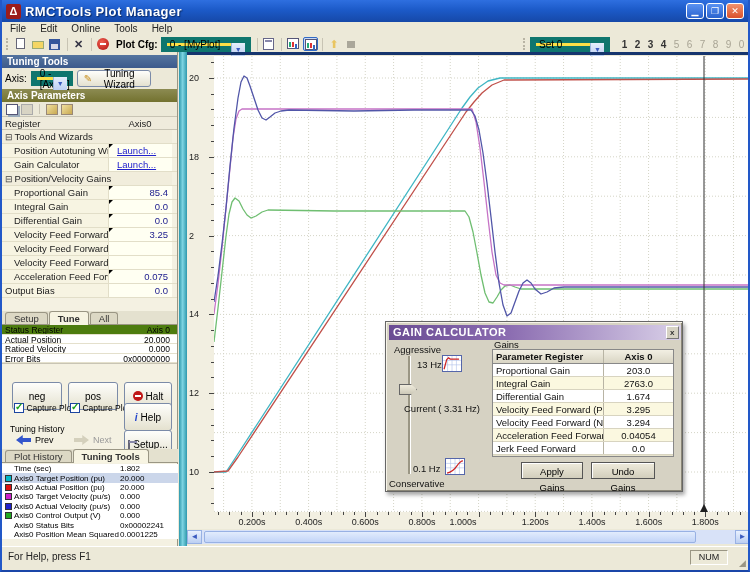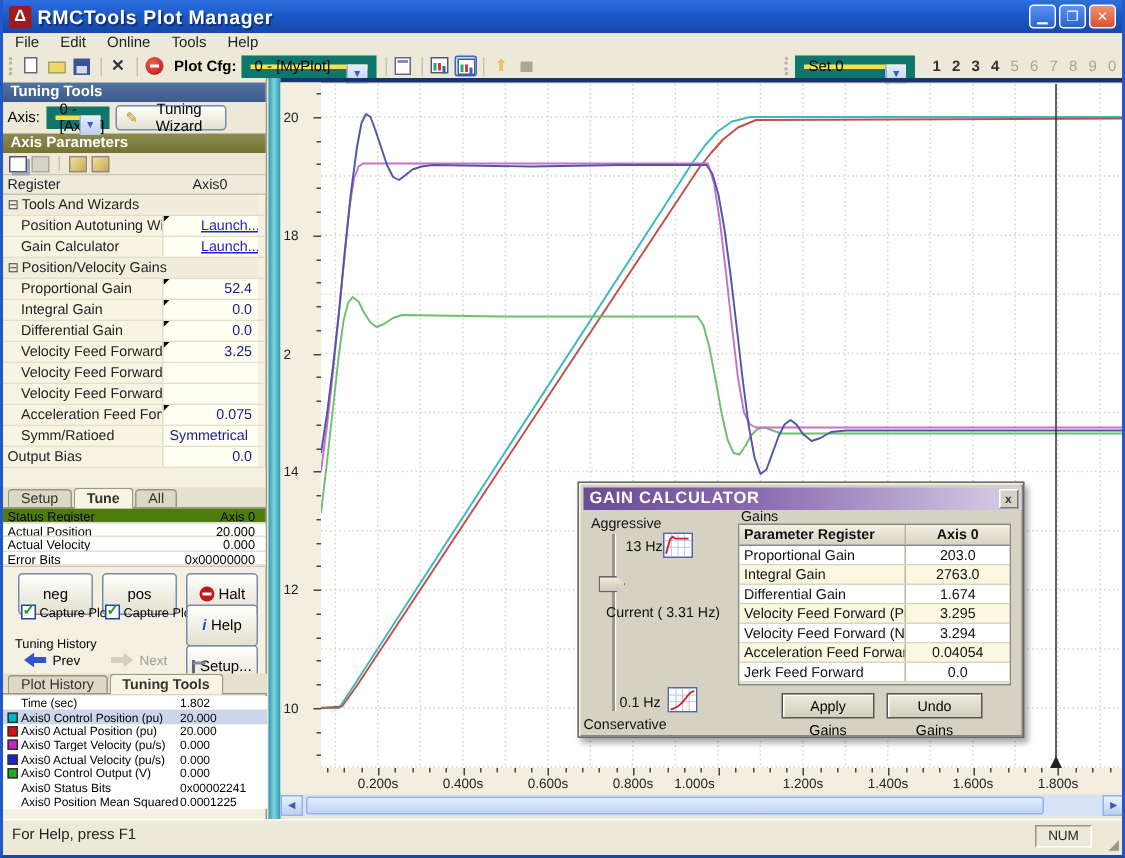--- a/index.html
+++ b/index.html
@@ -54,21 +54,21 @@
   .m-paste{background:#d8d4c4;border:1px solid #aaa;}
   .m-gold1,.m-gold2{background:linear-gradient(135deg,#F0E0A0,#C8A850);border:1px solid #987;}
   
   #paramtable{font-size:9.5px;color:#222;}
   .pheadrow{display:flex;height:13px;background:#EFEBDC;border-bottom:1px solid #C8C4B4;font-size:9.5px;}
   .prow{display:flex;height:14px;border-bottom:1px solid #E2DEC8;}
   .plabel{width:106px;padding:1px 2px 0 12px;background:#F7F4E2;overflow:hidden;white-space:nowrap;}
   .pvalue{width:64px;padding:1px 4px 0 2px;background:#FFFFF2;border-left:1px solid #E2DEC8;text-align:right;color:#1A1A8C;position:relative;overflow:hidden;white-space:nowrap;}
   .prow.group .plabel{width:170px;background:#F1EDDC;padding-left:3px;font-size:9.5px;}
   .prow.toplevel .plabel{padding-left:3px;}
-  .pvalue.link{color:#2222CC;text-decoration:underline;text-align:left;padding-left:25px;}
+  .pvalue.link{color:#2222CC;text-decoration:underline;text-align:left;padding-left:8px;}
   .pvalue.lefttxt{text-align:left;padding-left:4px;}
   .corner{position:absolute;left:0;top:0;width:0;height:0;border-top:4px solid #000;border-right:4px solid transparent;}
   .gbox{font-size:9px;margin-right:2px;color:#444;}
   
   .tabrow{display:flex;align-items:flex-end;height:14px;background:#E4E1CF;border-bottom:1px solid #9a9684;padding-left:3px;gap:1px;}
   .tab{font-size:9.5px;padding:0 8px;height:12px;line-height:12px;background:#DCD8C4;border:1px solid #9a9684;border-bottom:none;border-radius:3px 3px 0 0;color:#333;}
   .tab.active{background:#F7F4E2;font-weight:bold;height:14px;line-height:14px;margin-bottom:-1px;}
   
   .srow{display:flex;height:9.5px;font-size:8.5px;border-bottom:1px solid #E4E0CC;background:#fff;}
   .srow.hdr{background:#4d7c0f;}
@@ -242,21 +242,21 @@
       </div>
       <div class="prow">
         <div class="plabel">Gain Calculator</div>
         <div class="pvalue link"><span>Launch...</span></div>
       </div>
       <div class="prow group">
         <div class="plabel"><span class="gbox">⊟</span><span>Position/Velocity Gains</span></div>
       </div>
       <div class="prow">
         <div class="plabel">Proportional Gain</div>
-        <div class="pvalue"><i class="corner"></i><span>52.4</span></div>
+        <div class="pvalue"><i class="corner"></i><span>85.4</span></div>
       </div>
       <div class="prow">
         <div class="plabel">Integral Gain</div>
         <div class="pvalue"><i class="corner"></i><span>0.0</span></div>
       </div>
       <div class="prow">
         <div class="plabel">Differential Gain</div>
         <div class="pvalue"><i class="corner"></i><span>0.0</span></div>
       </div>
       <div class="prow">
@@ -267,24 +267,20 @@
         <div class="plabel">Velocity Feed Forward (Pos)</div>
         <div class="pvalue"><span></span></div>
       </div>
       <div class="prow">
         <div class="plabel">Velocity Feed Forward (Neg)</div>
         <div class="pvalue"><span></span></div>
       </div>
       <div class="prow">
         <div class="plabel">Acceleration Feed Forward</div>
         <div class="pvalue"><i class="corner"></i><span>0.075</span></div>
-      </div>
-      <div class="prow">
-        <div class="plabel">Symm/Ratioed</div>
-        <div class="pvalue lefttxt"><span>Symmetrical</span></div>
       </div>
       <div class="prow toplevel">
         <div class="plabel">Output Bias</div>
         <div class="pvalue"><span>0.0</span></div>
       </div>
       <div style="height:13px;background:#F4F1E2;"></div>
     </div>
 
     <div class="tabrow">
       <span class="tab">Setup</span>
@@ -295,21 +291,21 @@
     <div style="border-bottom:1px solid #C8C4B4;">
       <div class="srow hdr">
         <div class="sl">Status Register</div>
         <div class="sv">Axis 0</div>
       </div>
       <div class="srow">
         <div class="sl">Actual Position</div>
         <div class="sv">20.000</div>
       </div>
       <div class="srow">
-        <div class="sl">Actual Velocity</div>
+        <div class="sl">Ratioed Velocity</div>
         <div class="sv">0.000</div>
       </div>
       <div class="srow">
         <div class="sl">Error Bits</div>
         <div class="sv">0x00000000</div>
       </div>
     </div>
   </div>
 
   <button class="xpbtn ctl" style="left:10px;top:382px;width:50px;">
@@ -352,21 +348,21 @@
   </div>
   <div class="abs" style="left:0;top:464px;width:176px;background:#fff;">
     <div id="qrows">
         <div class="qrow">
           <span class="qsw" style="visibility: hidden;"></span>
           <span class="ql">Time (sec)</span>
           <span class="qv">1.802</span>
         </div>
         <div class="qrow sel">
           <span class="qsw" style="background: rgb(0, 184, 200);"></span>
-          <span class="ql">Axis0 Control Position (pu)</span>
+          <span class="ql">Axis0 Target Position (pu)</span>
           <span class="qv">20.000</span>
         </div>
         <div class="qrow">
           <span class="qsw" style="background: rgb(221, 17, 17);"></span>
           <span class="ql">Axis0 Actual Position (pu)</span>
           <span class="qv">20.000</span>
         </div>
         <div class="qrow">
           <span class="qsw" style="background: rgb(204, 34, 204);"></span>
           <span class="ql">Axis0 Target Velocity (pu/s)</span>

